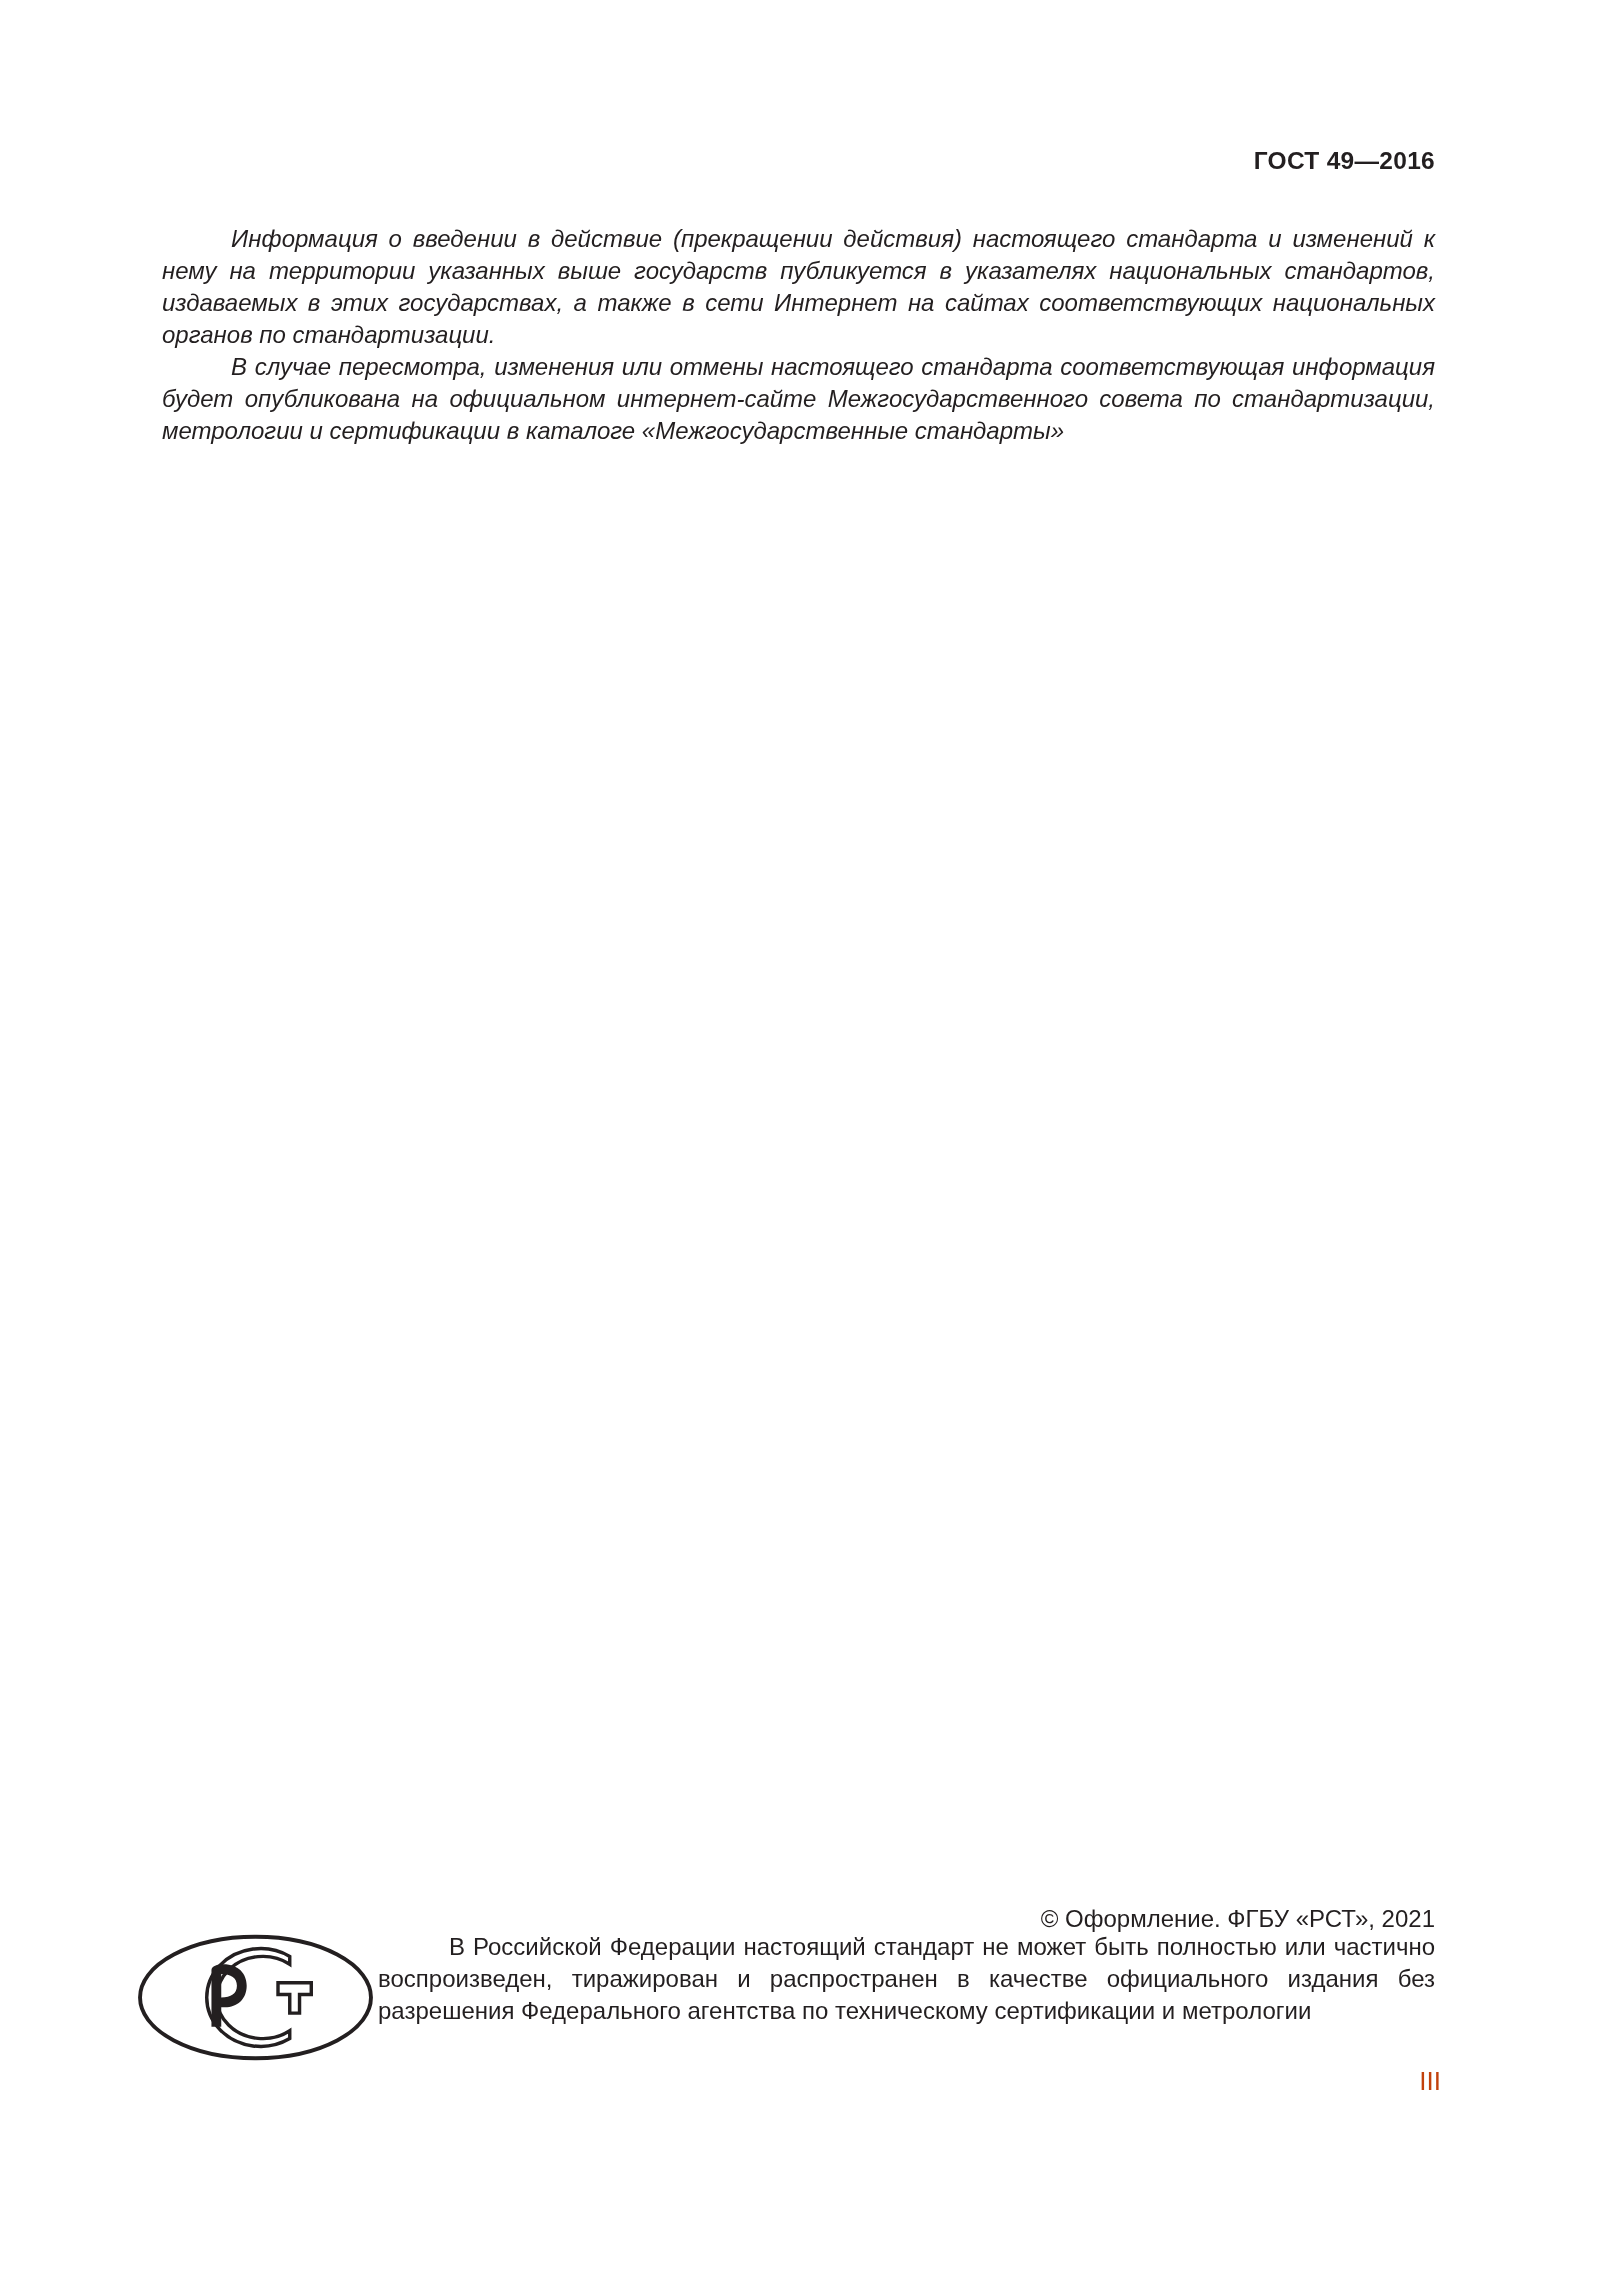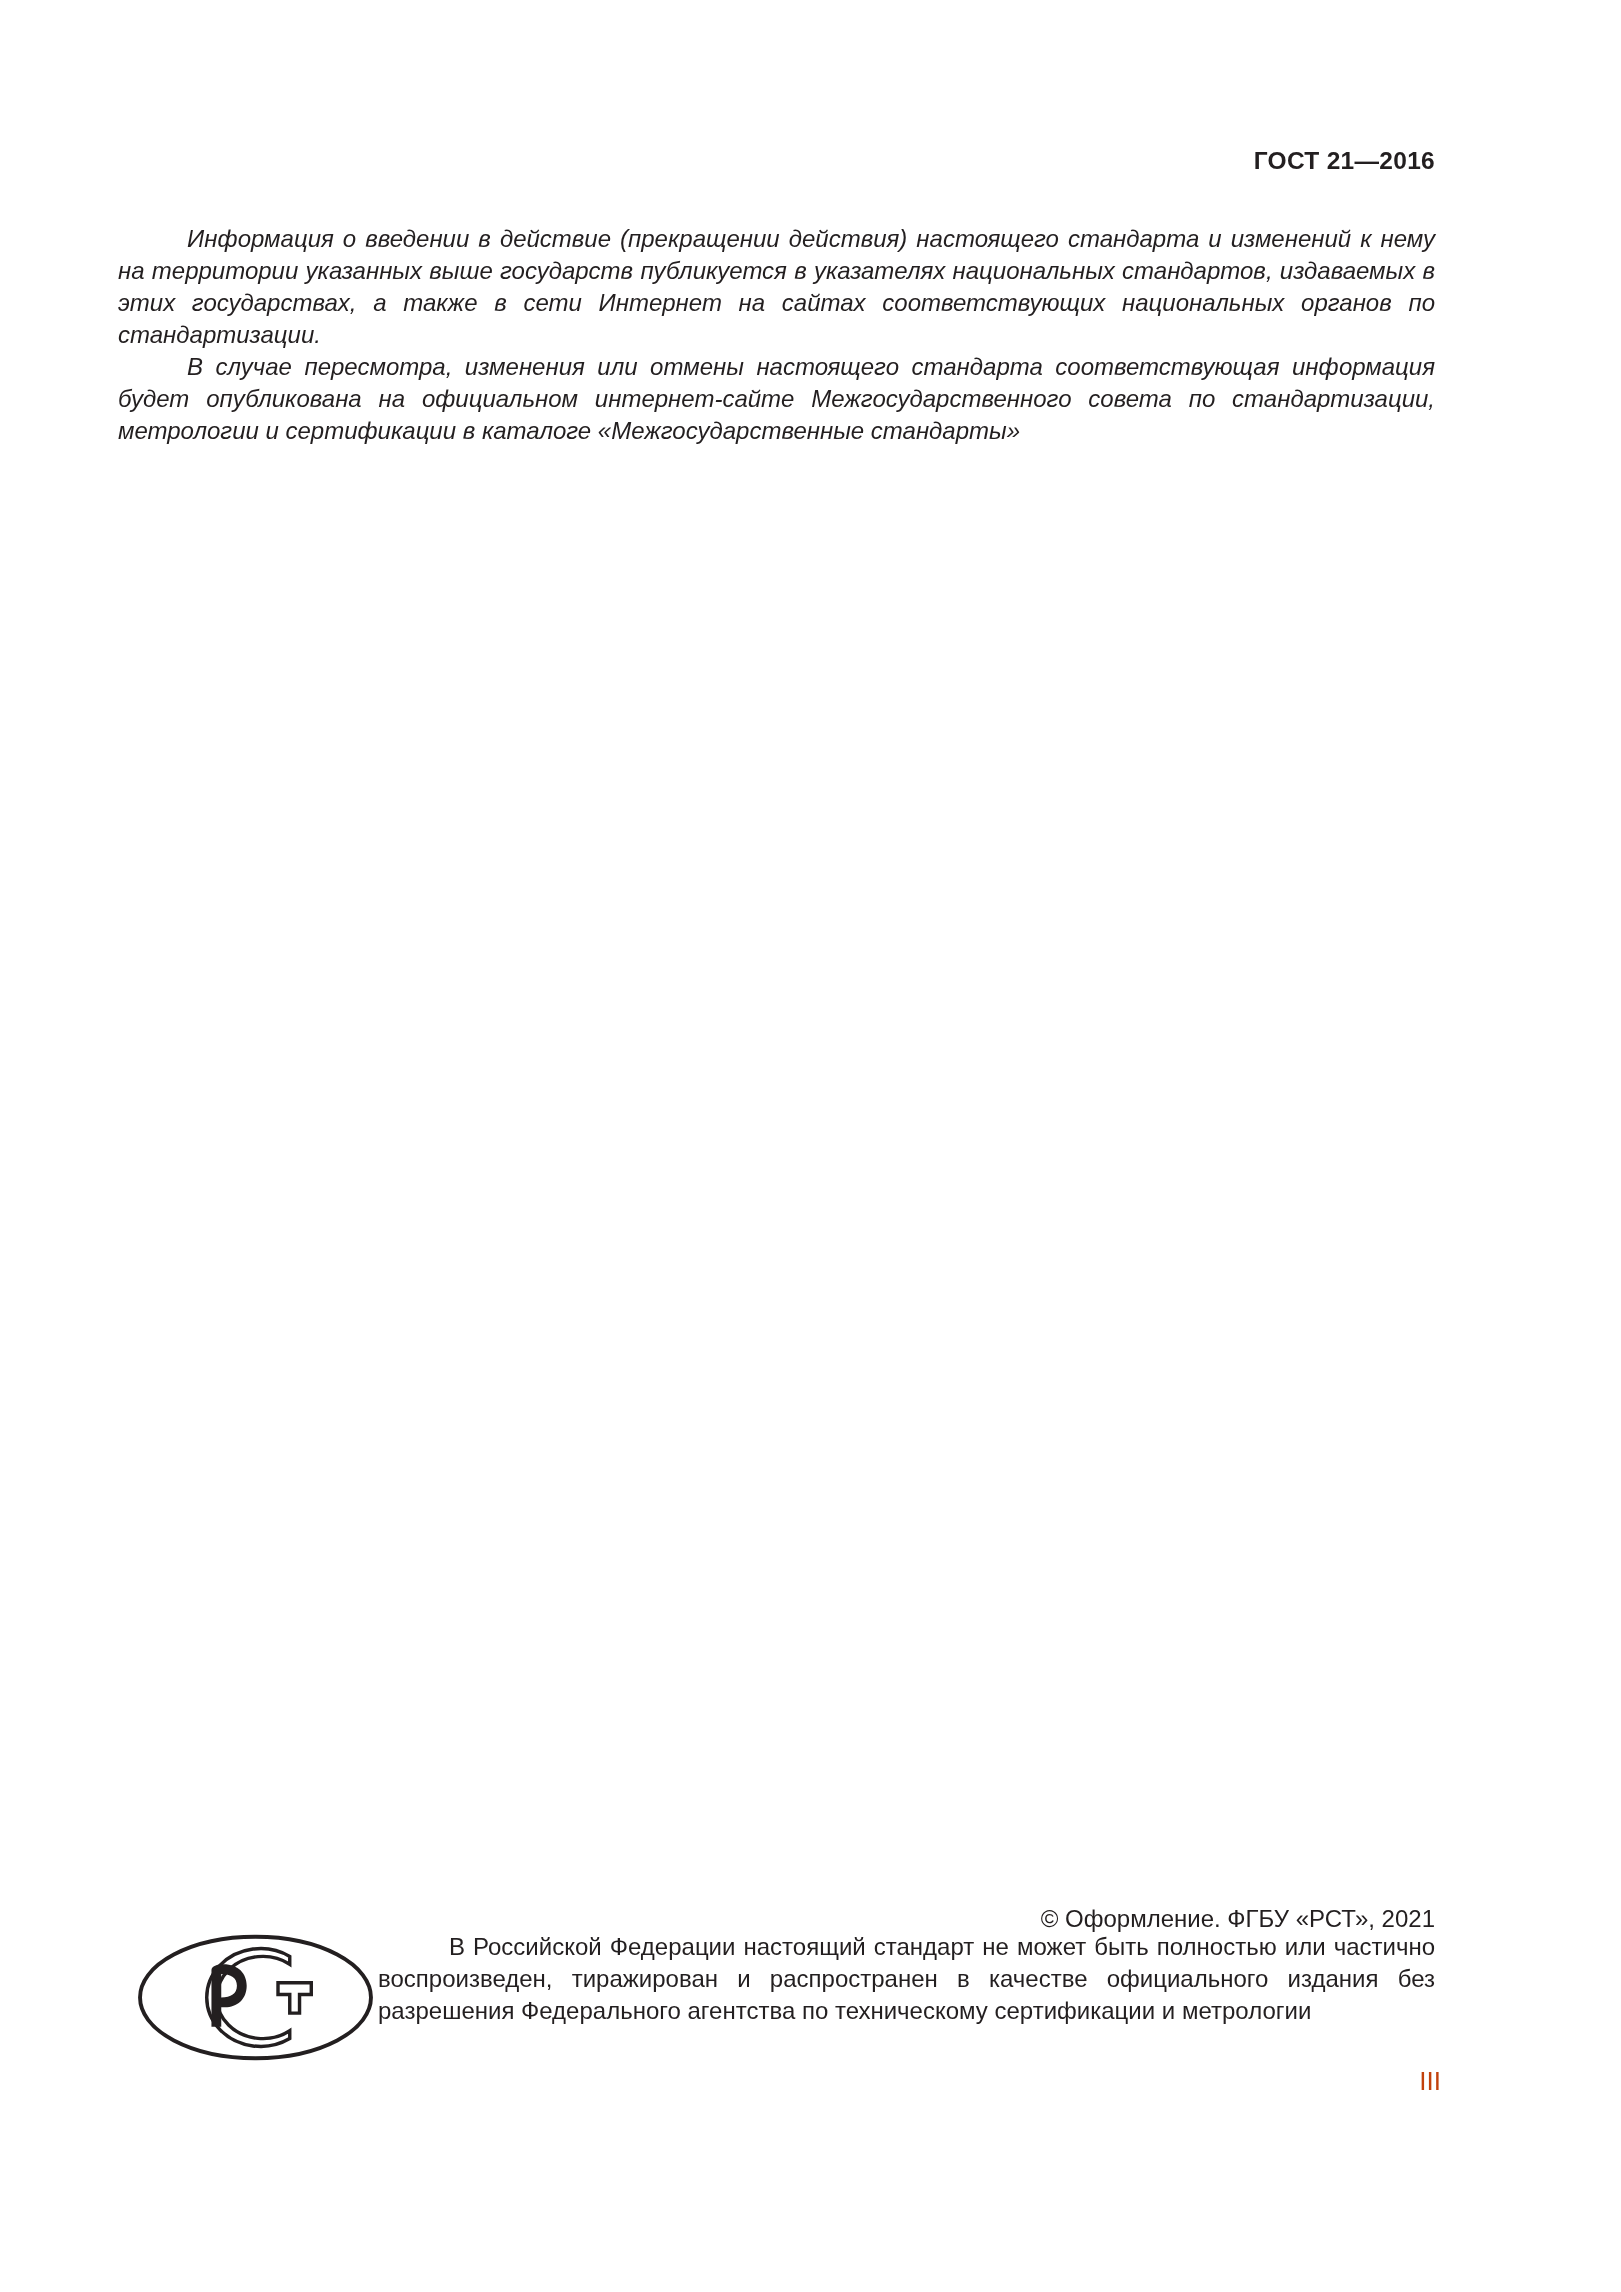--- a/index.html
+++ b/index.html
@@ -35,20 +35,21 @@
       text-align: justify;
       color: #231f20;
     }
     .main-text p {
       margin: 0;
       text-indent: 69px;
       text-align: justify;
     }
     .main-text p.last-line-left {
       text-align-last: left;
+      margin-left: 44px;
     }
     .copyright {
       position: absolute;
       top: 1874px;
       right: 186px;
       font-size: 24px;
       line-height: 29px;
       color: #231f20;
       margin-top: 30px;
     }
@@ -78,21 +79,21 @@
       position: absolute;
       left: 133px;
       top: 1929px;
       width: 245px;
       height: 137px;
     }
   </style>
 </head>
 <body>
 
-<div class="header-code">ГОСТ 21—2016</div>
+<div class="header-code">ГОСТ 49—2016</div>
 
 <div class="main-text">
   <p class="last-line-left">Информация о введении в действие (прекращении действия) настоящего стандарта и изменений к нему на территории указанных выше государств публикуется в указателях национальных стандартов, издаваемых в этих государствах, а также в сети Интернет на сайтах соответствующих национальных органов по стандартизации.</p>
   <p class="last-line-left">В случае пересмотра, изменения или отмены настоящего стандарта соответствующая информация будет опубликована на официальном интернет-сайте Межгосударственного совета по стандартизации, метрологии и сертификации в каталоге «Межгосударственные стандарты»</p>
 </div>
 
 <div class="copyright">© Оформление. ФГБУ «РСТ», 2021</div>
 
 <svg class="logo" viewBox="0 0 250 140" xmlns="http://www.w3.org/2000/svg">
 

